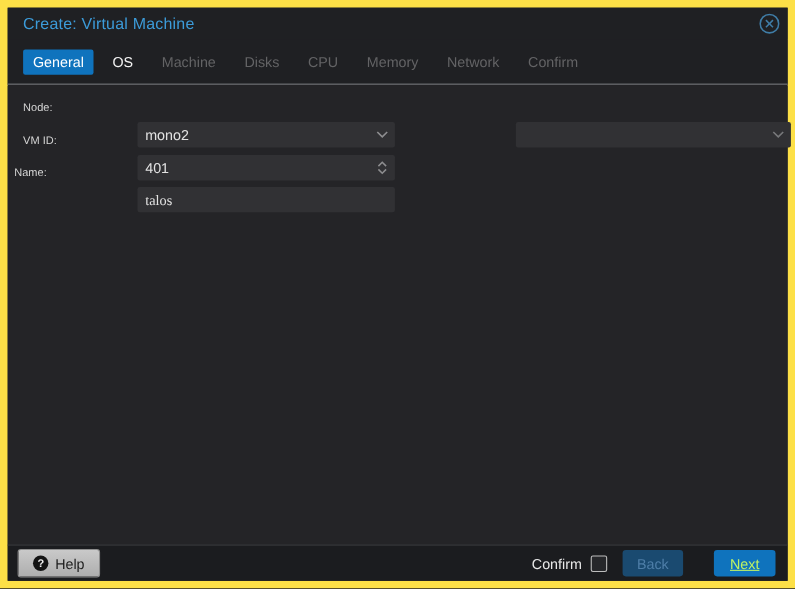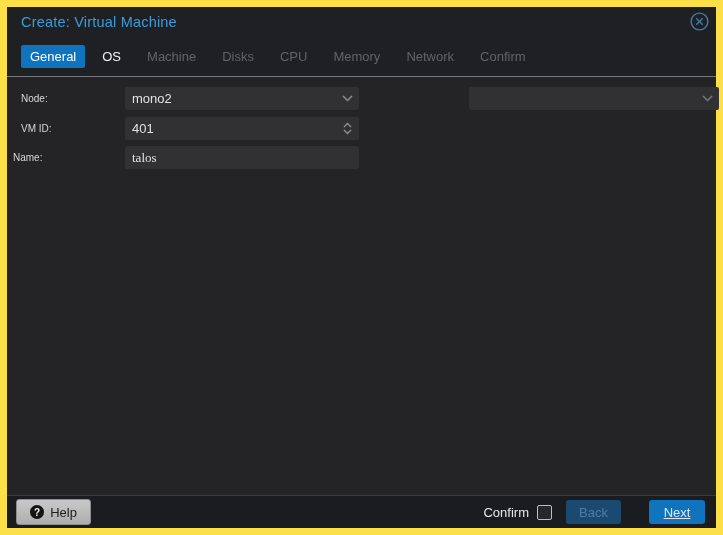--- a/index.html
+++ b/index.html
@@ -70,20 +70,21 @@
   }
   .form-label{
     position:absolute;
     color:#d6d6d6;font-size:10px;height:23px;line-height:23px;
     white-space:nowrap;
   }
   .field{
     position:absolute;height:23px;
     background:var(--field-bg);
     border-radius:2px;
+    margin-top:24px;
   }
   .field input{
     width:100%;height:100%;
     background:transparent;border:none;outline:none;
     color:#e2e2e2;font-size:13px;font-family:inherit;
     padding:0 22px 0 7px;
   }
   .field.plain input{padding-right:7px;font-family:Liberation Serif, serif;}
   .combo-trigger{
     position:absolute;right:6px;top:0;height:100%;
@@ -122,21 +123,21 @@
     width:15px;height:15px;margin:0 14px 0 0;
     border:1px solid #bdbdbd;border-radius:2px;
     background:#26272a;cursor:pointer;
   }
   .btn{
     height:24px;border:none;border-radius:3px;
     font-size:13px;font-family:inherit;
     padding:0 13px;cursor:pointer;
   }
   .btn-back{background:#1a4a70;color:#4e7ea8;margin-right:28px;min-width:55px;}
-  .btn-next{background:var(--accent);color:#e5e5e5;min-width:56px;text-decoration:underline;}
+  .btn-next{background:var(--accent);color:#bef264;min-width:56px;text-decoration:underline;}
 </style>
 </head>
 <body>
 
 <div class="dialog">
 
   <div class="title-bar">
     <span class="page-title">Create: Virtual Machine</span>
     <button class="close-button">
       <svg width="19" height="19" viewBox="0 0 19 19">

